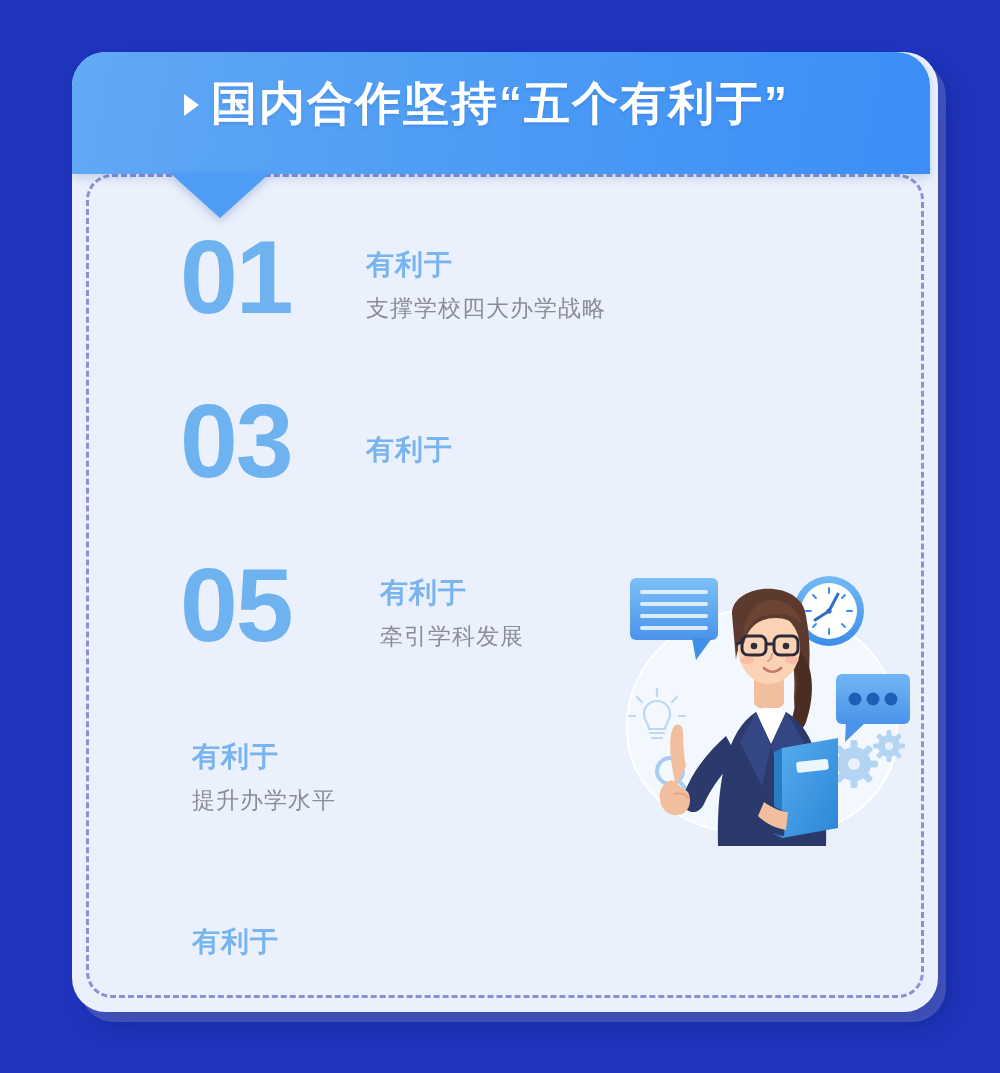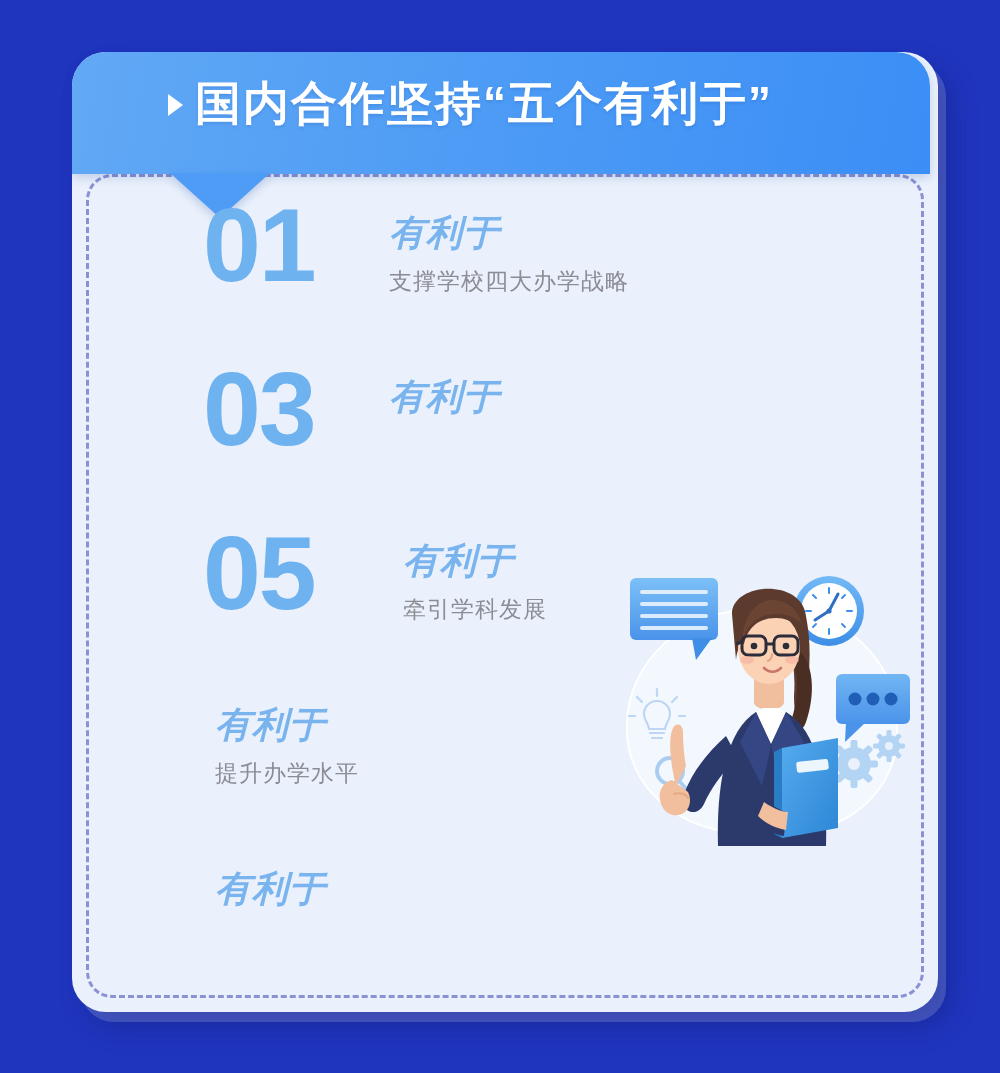--- a/index.html
+++ b/index.html
@@ -49,21 +49,21 @@
     position:absolute;
     left:170px; top:173px;
     width:0; height:0;
     border-left:50px solid transparent;
     border-right:50px solid transparent;
     border-top:45px solid #4e9cf5;
     filter:drop-shadow(0 4px 5px rgba(20,60,150,0.22));
   }
   .banner-title-row {
     position:absolute;
-    left:168px; top:80px;
+    left:184px; top:80px;
     display:flex; align-items:center; gap:12px;
   }
   .bullet-tri {
     width:0; height:0;
     border-top:11px solid transparent;
     border-bottom:11px solid transparent;
     border-left:15px solid #ffffff;
     flex:0 0 auto;
     margin-top:4px;
   }
@@ -79,43 +79,41 @@
 
   
   .list {
     position:absolute;
     left:72px; top:196px;
     width:866px;
   }
   .item {
     position:relative;
     display:flex;
-    align-items:flex-start;
+    align-items:center;
     height:164px;
-    margin-left:23px;
   }
   .item .num {
     width:188px;
     flex:0 0 188px;
     text-align:left;
     padding-left:108px;
     color:#6fb2f0;
     font-size:104px;
     font-weight:bold;
     line-height:0.96;
     letter-spacing:-2px;
   }
   .item .txt { padding-top:14px; }
   .item .lead {
     color:#79b4ee;
-    font-size:36px;
+    font-size:28px;
     font-weight:bold;
     line-height:1.25;
     letter-spacing:1px;
-    font-style:italic;
   }
   .item .desc {
     margin-top:12px;
     color:#8c8c94;
     font-size:23px;
     line-height:1.25;
     letter-spacing:1px;
   }
   .indent-0 .txt { margin-left:106px; }
   .indent-1 .txt { margin-left:120px; }

